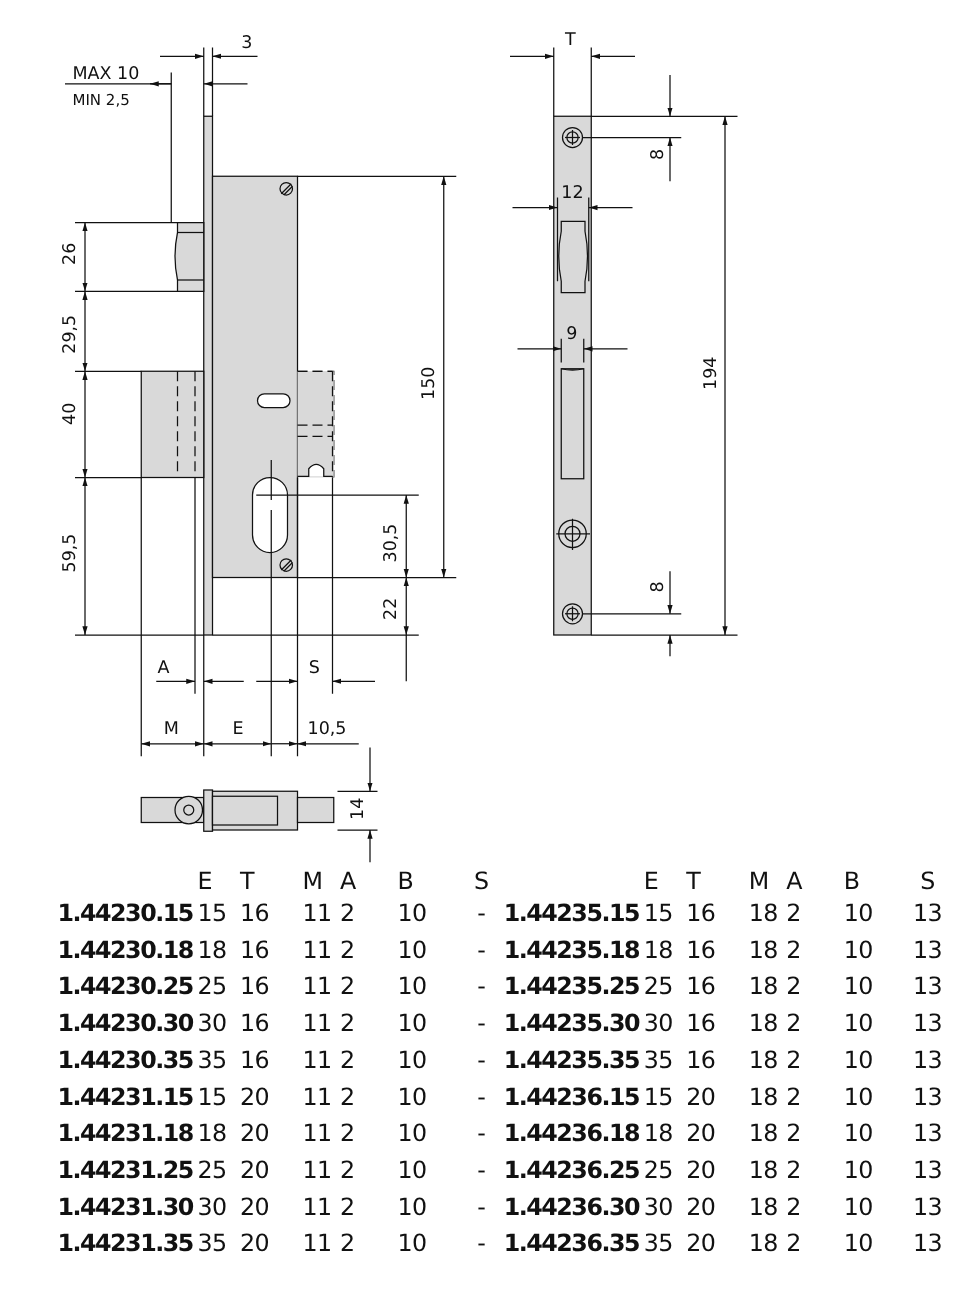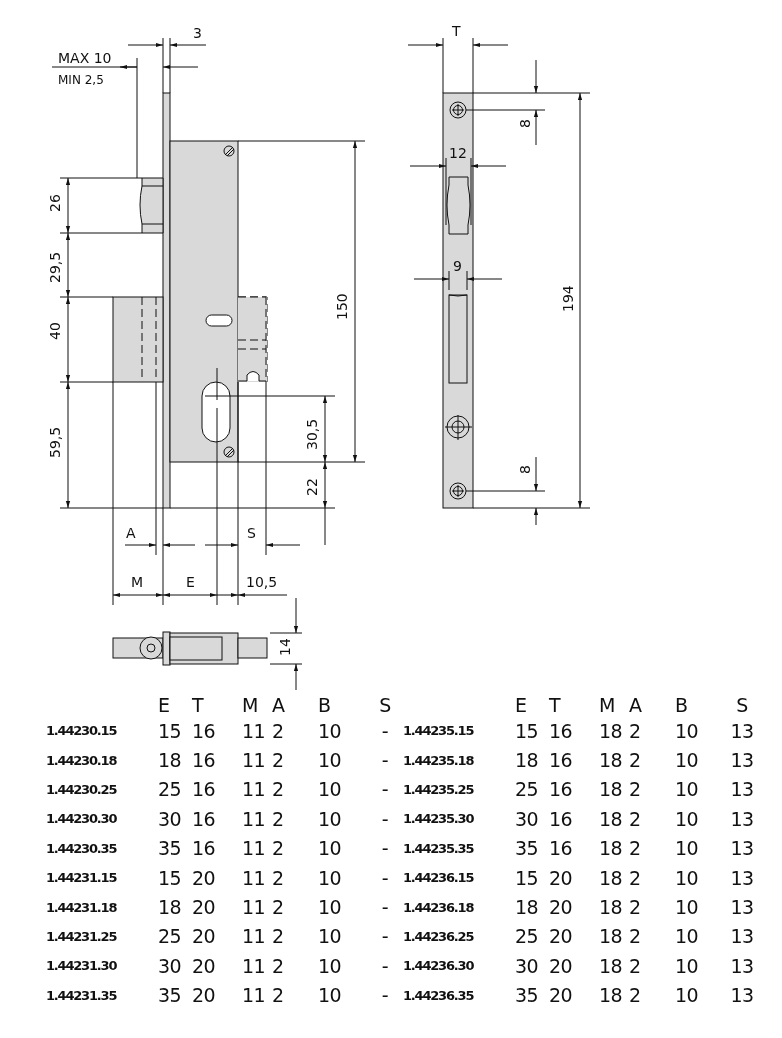--- a/index.html
+++ b/index.html
@@ -2,21 +2,21 @@
 <html><head>
 <meta charset="utf-8">
 <style>
   html, body { margin:0; padding:0; background:#ffffff; }
   body { width:782px; height:1038px; position:relative; overflow:hidden; font-family:"DejaVu Sans", sans-serif; color:#111; }
   #drawing { position:absolute; left:0; top:0; width:782px; height:690px; }
   svg text { font-family:"DejaVu Sans", sans-serif; fill:#111; }
   .tbl { position:absolute; top:694px; font-family:"DejaVu Sans", sans-serif; }
   .tbl .row { display:flex; height:29.4px; align-items:center; white-space:nowrap; }
   .tbl .hdr { height:22px; font-size:17px; }
-  .tbl .code { width:112px; font-weight:bold; font-size:13px; letter-spacing:-1.2px; }
+  .tbl .code { width:112px; font-weight:bold; font-size:19px; letter-spacing:-1.2px; }
   .tbl .c { font-size:19px; letter-spacing:-0.5px; text-align:left; }
   .tbl .cE { width:34px; }
   .tbl .cT { width:50px; }
   .tbl .cM { width:30px; }
   .tbl .cA { width:46px; }
   .tbl .cB { width:52px; }
   .tbl .cS { width:30px; text-align:center; }
   .tbl .hdr .sp { width:112px; }
 </style>
 </head>

